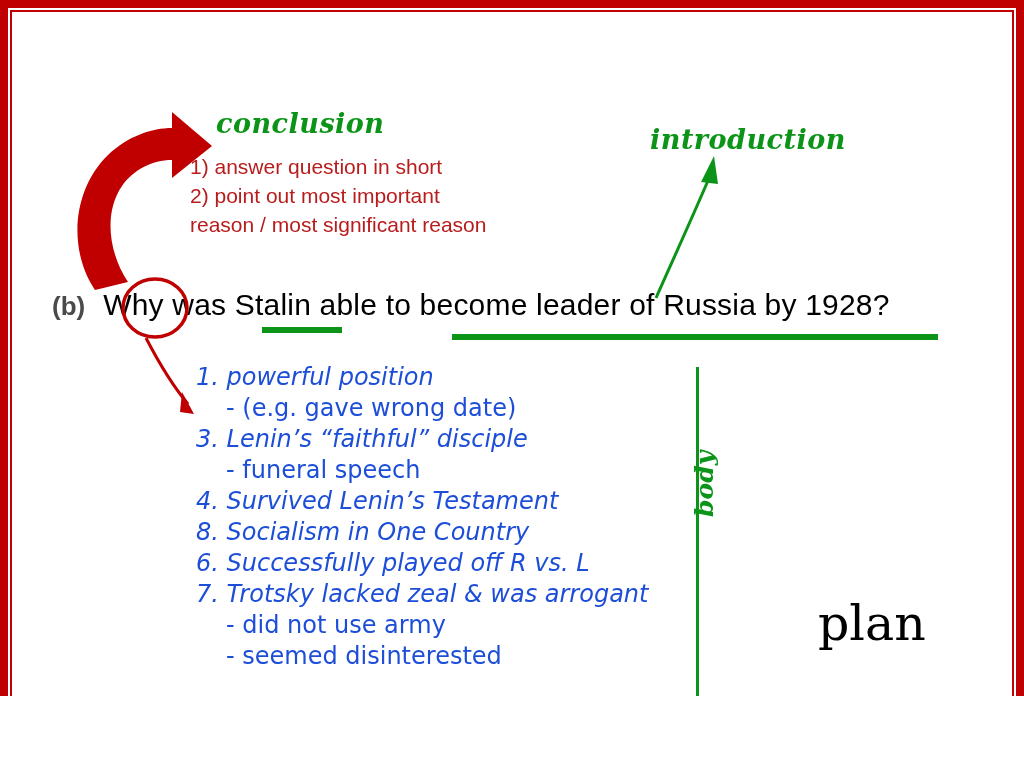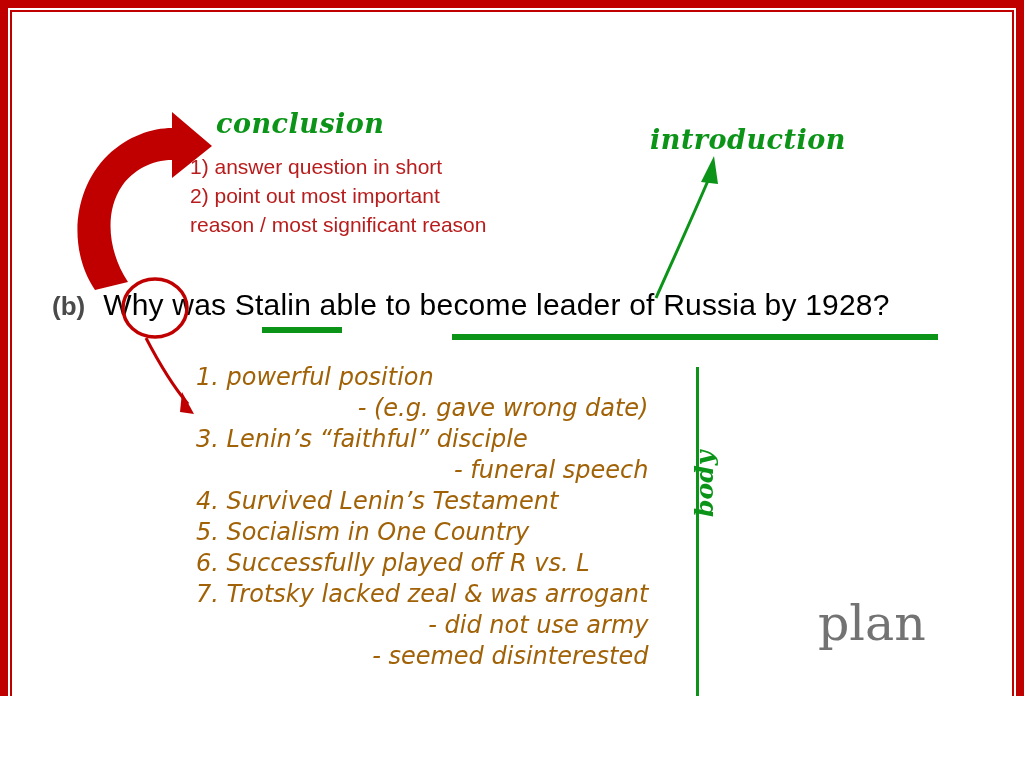--- a/index.html
+++ b/index.html
@@ -103,41 +103,39 @@
     background: #0b9418;
   }
   #underline-1 { left: 262px; top: 327px; width: 80px; }
   #underline-2 { left: 452px; top: 334px; width: 486px; }
 
   
   #blue-list {
     position: absolute;
     left: 196px;
     top: 362px;
-    color: #a16207;
+    color: #1d4ed8;
     font-family: "DejaVu Sans", sans-serif;
     font-size: 24px;
     line-height: 31px;
     white-space: nowrap;
   }
   #blue-list .sub {
     padding-left: 30px;
-    font-style: italic;
-    text-align: right;
   }
   #blue-list .item {
     font-style: italic;
   }
 
   
   #plan-word {
     position: absolute;
     left: 818px;
     top: 595px;
-    color: #737373;
+    color: #000000;
     font-family: "DejaVu Serif", serif;
     font-size: 49px;
   }
 
   
   #body-line {
     position: absolute;
     left: 696px;
     top: 367px;
     width: 3px;
@@ -180,21 +178,21 @@
 
   <div class="green-underline" id="underline-1"></div>
   <div class="green-underline" id="underline-2"></div>
 
   <div id="blue-list">
       <div class="item">1. powerful position</div>
       <div class="sub">- (e.g. gave wrong date)</div>
       <div class="item">3. Lenin’s “faithful” disciple</div>
       <div class="sub">- funeral speech</div>
       <div class="item">4. Survived Lenin’s Testament</div>
-      <div class="item">5. Socialism in One Country</div>
+      <div class="item">8. Socialism in One Country</div>
       <div class="item">6. Successfully played off R vs. L</div>
       <div class="item">7. Trotsky lacked zeal &amp; was arrogant</div>
       <div class="sub">- did not use army</div>
       <div class="sub">- seemed disinterested</div>
     </div>
 
   <div id="body-line"></div>
 
   <div id="plan-word">plan</div>
 

